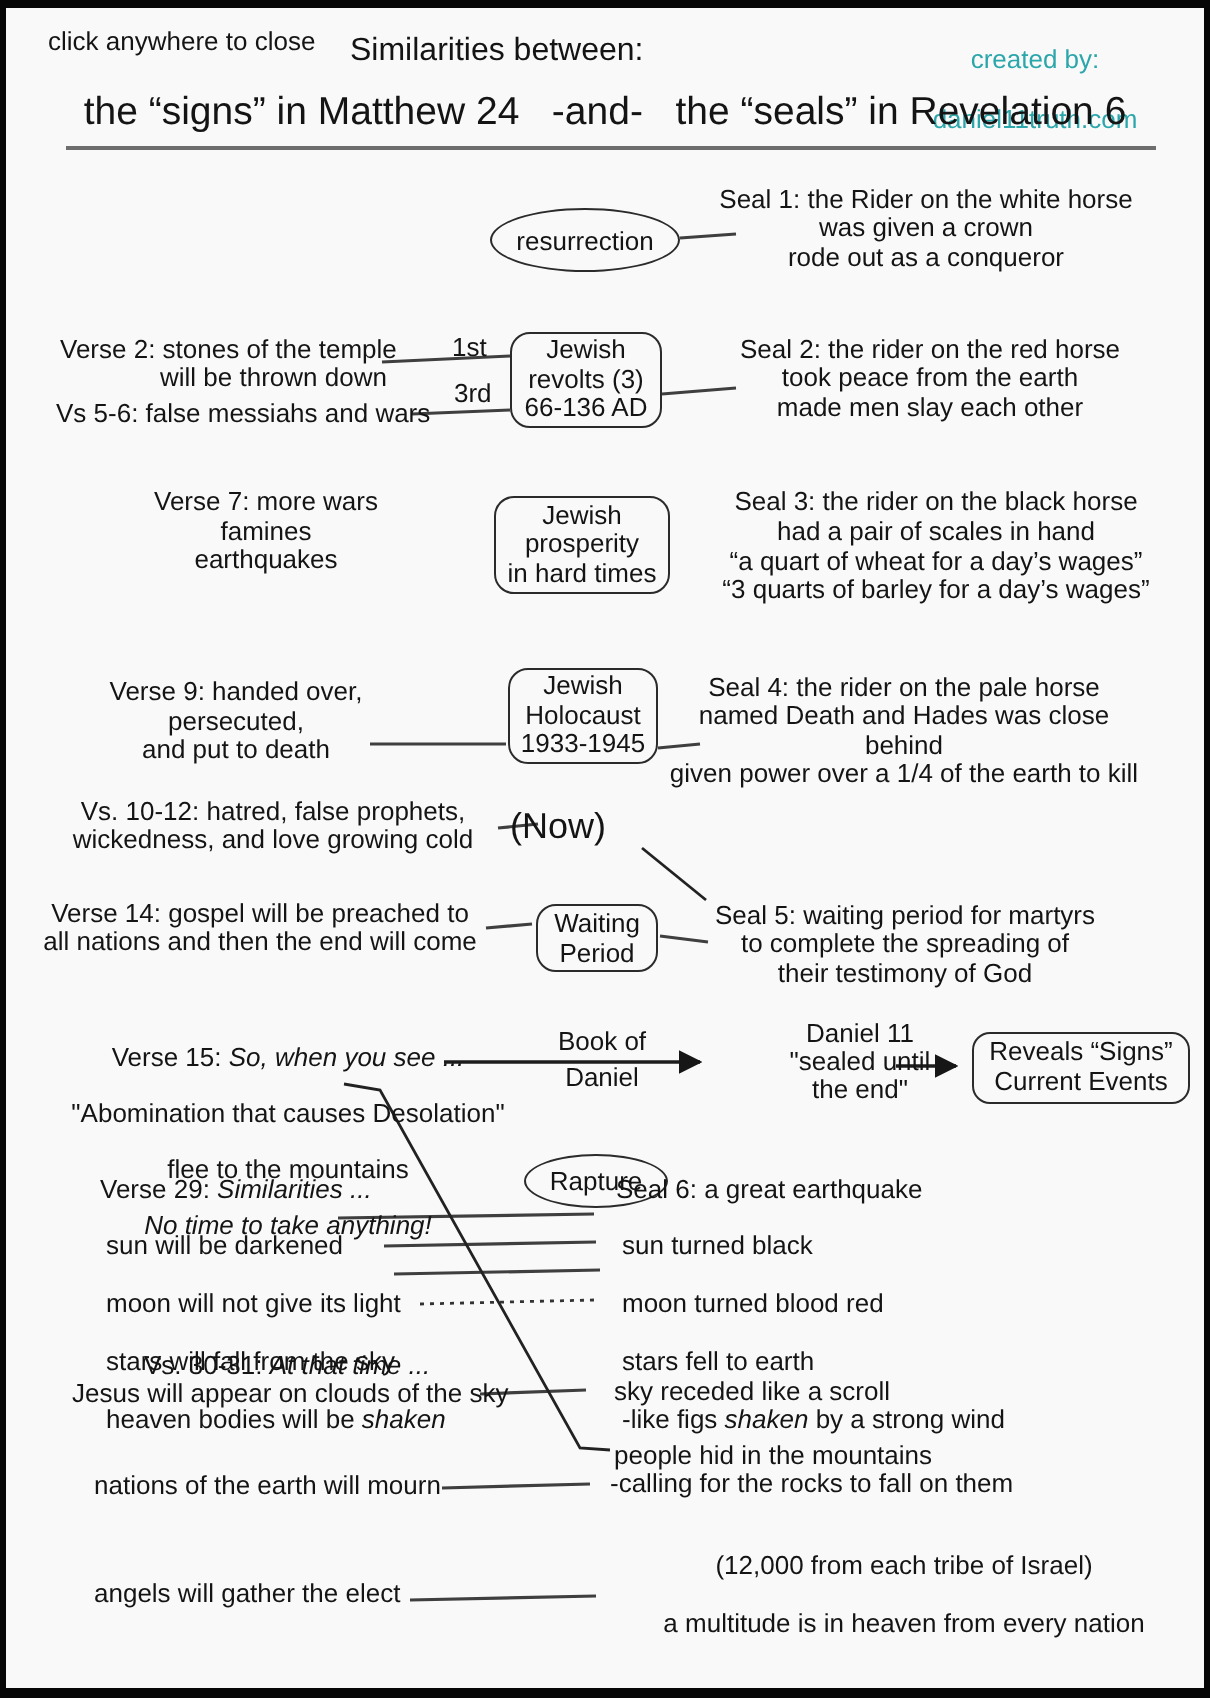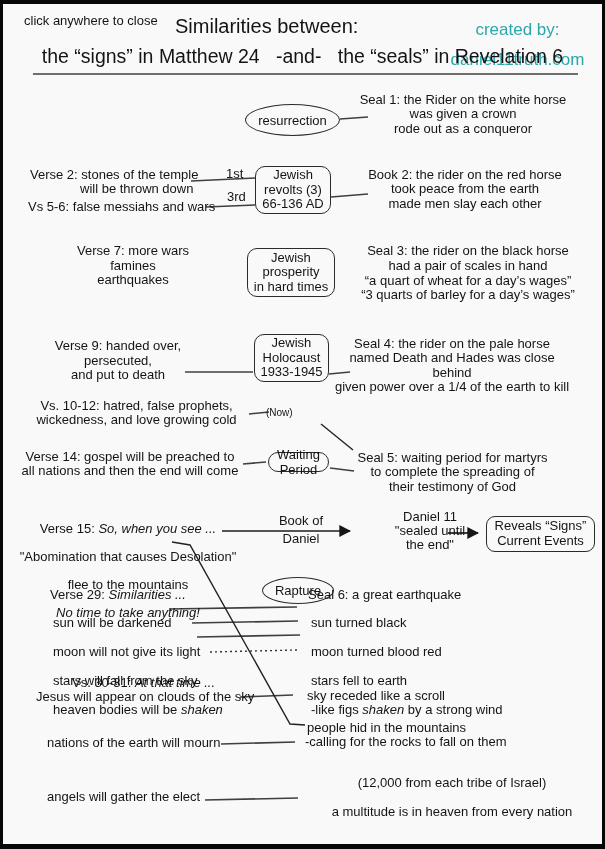--- a/index.html
+++ b/index.html
@@ -13,22 +13,22 @@
   .it{font-style:italic;}
   .box{
     position:absolute;border:1.6px solid #2b2b2b;border-radius:10px;
     display:flex;align-items:center;justify-content:center;text-align:center;
     font-size:13px;line-height:14.6px;white-space:pre-line;box-sizing:border-box;background:transparent;
   }
   .ell{
     position:absolute;border:1.5px solid #2b2b2b;border-radius:50%;
     display:flex;align-items:center;justify-content:center;font-size:13px;box-sizing:border-box;
   }
-  .subtitle{font-size:20px;line-height:20px;}
-  .credit{font-size:17px;line-height:15px;text-align:center;}
+  .subtitle{font-size:16px;line-height:20px;}
+  .credit{font-size:13px;line-height:15px;text-align:center;}
   .maintitle{font-size:19.5px;white-space:pre;left:0;right:0;text-align:center;}
   .rule{position:absolute;background:#6e6e6e;height:2px;}
   svg.lines{position:absolute;left:0;top:0;width:605px;height:849px;}
 </style>
 </head>
 <body>
 
 <div class="canvas">
 
   <svg class="lines" viewBox="0 0 605 849">
@@ -76,21 +76,21 @@
 rode out as a conqueror</div>
 
   <div class="t" style="left:30px;top:168px;">Verse 2: stones of the temple</div>
   <div class="t" style="left:80px;top:182px;">will be thrown down</div>
   <div class="t" style="left:28px;top:200px;">Vs 5-6: false messiahs and wars</div>
   <div class="t" style="left:226px;top:167px;">1st</div>
   <div class="t" style="left:227px;top:190px;">3rd</div>
   <div class="box" style="left:255px;top:166px;width:76px;height:48px;">Jewish
 revolts (3)
 66-136 AD</div>
-  <div class="t c" style="left:350px;top:168px;width:230px;">Book 2: the rider on the red horse
+  <div class="t c" style="left:350px;top:168px;width:230px;">Seal 2: the rider on the red horse
 took peace from the earth
 made men slay each other</div>
 
   <div class="t c" style="left:75px;top:244px;width:116px;line-height:14.7px;">Verse 7: more wars
 famines
 earthquakes</div>
   <div class="box" style="left:247px;top:248px;width:88px;height:49px;">Jewish
 prosperity
 in hard times</div>
   <div class="t c" style="left:342px;top:244px;width:252px;line-height:14.8px;">Seal 3: the rider on the black horse
@@ -103,31 +103,31 @@
 and put to death</div>
   <div class="box" style="left:254px;top:334px;width:75px;height:48px;">Jewish
 Holocaust
 1933-1945</div>
   <div class="t c" style="left:330px;top:337px;width:244px;">Seal 4: the rider on the pale horse
 named Death and Hades was close behind
 given power over a 1/4 of the earth to kill</div>
 
   <div class="t c" style="left:24px;top:399px;width:225px;">Vs. 10-12: hatred, false prophets,
 wickedness, and love growing cold</div>
-  <div class="t" style="left:266px;top:406px;font-size:10px;">(Now)</div>
+  <div class="t" style="left:255px;top:406px;font-size:18px;">(Now)</div>
 
   <div class="t c" style="left:14px;top:450px;width:232px;">Verse 14: gospel will be preached to
 all nations and then the end will come</div>
-  <div class="box" style="left:268px;top:452px;width:61px;height:20px;line-height:15px;">Waiting
+  <div class="box" style="left:268px;top:452px;width:61px;height:34px;line-height:15px;">Waiting
 Period</div>
   <div class="t c" style="left:345px;top:451px;width:215px;">Seal 5: waiting period for martyrs
 to complete the spreading of
 their testimony of God</div>
 
-  <div class="t c" style="left:8px;top:508px;width:240px;line-height:14px;">
+  <div class="t c" style="left:24px;top:508px;width:240px;line-height:14px;">
     <div><span>Verse 15: </span><span class="it">So, when you see ...</span></div>
     <div>"Abomination that causes Desolation"</div>
     <div>flee to the mountains</div>
     <div class="it">No time to take anything!</div>
   </div>
   <div class="t c" style="left:270px;top:514px;width:62px;">Book of</div>
   <div class="t c" style="left:270px;top:532px;width:62px;">Daniel</div>
   <div class="t c" style="left:378px;top:510px;width:104px;line-height:14px;">Daniel 11
 "sealed until
 the end"</div>

